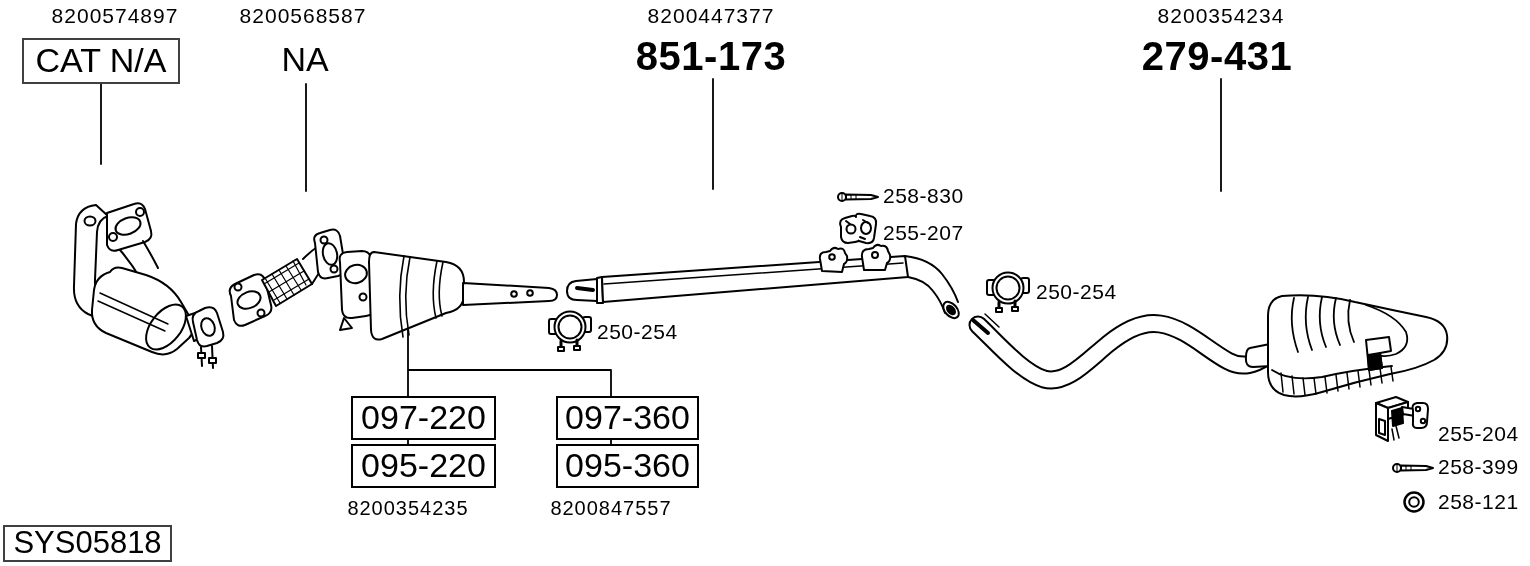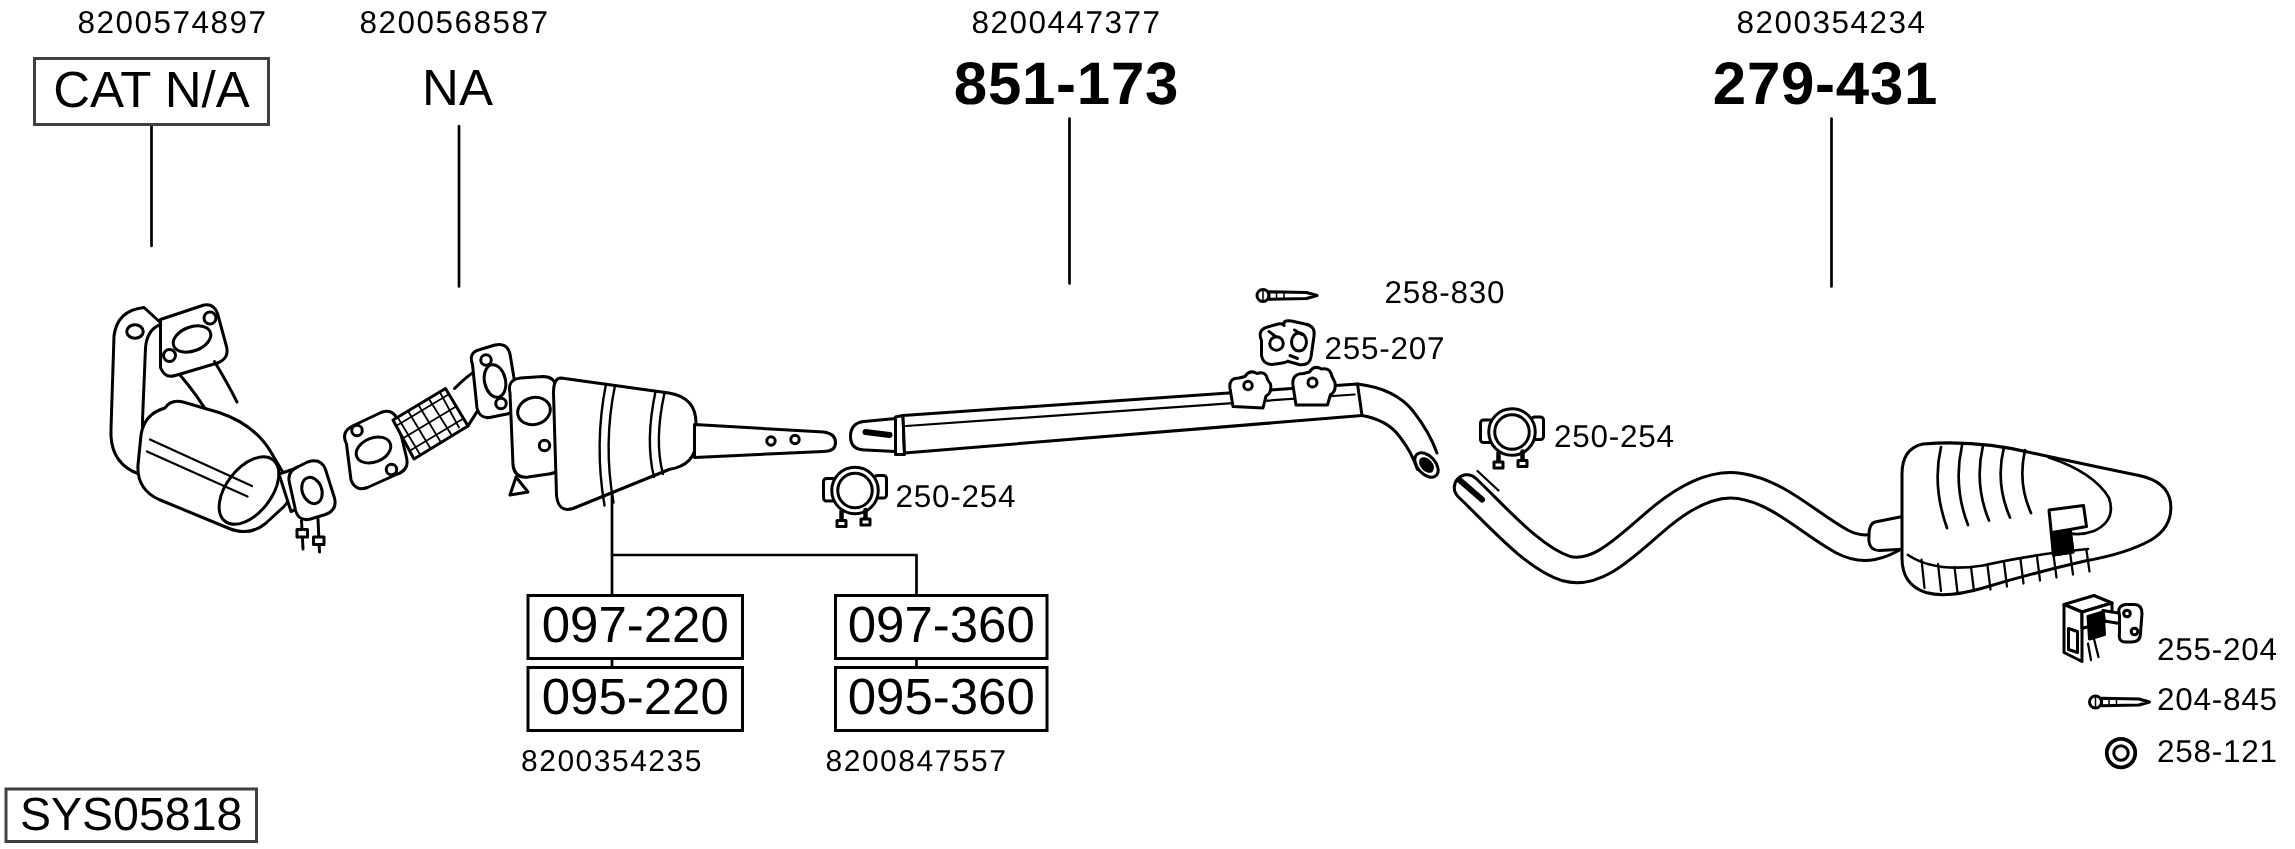--- a/index.html
+++ b/index.html
@@ -168,23 +168,23 @@
   <div class="lbl big ctr" style="left:631px; top:34px; width:160px;">851-173</div>
   <div class="lbl big ctr" style="left:1137px; top:34px; width:160px;">279-431</div>
 
   <div class="codebox" style="left:335px; top:396px;">097-220</div>
   <div class="codebox" style="left:335px; top:444px;text-align:center;">095-220</div>
   <div class="codebox" style="left:540px; top:396px; width:143px;">097-360</div>
   <div class="codebox" style="left:540px; top:444px; width:143px;">095-360</div>
   <div class="lbl smallref ctr" style="left:338px; top:497px; width:140px;">8200354235</div>
   <div class="lbl smallref ctr" style="left:541px; top:497px; width:140px;">8200847557</div>
 
-  <div class="lbl hw" style="left:883px; top:184px;margin-left:40px;">258-830</div>
+  <div class="lbl hw" style="left:883px; top:184px;">258-830</div>
   <div class="lbl hw" style="left:883px; top:221px;">255-207</div>
   <div class="lbl hw" style="left:597px; top:320px;">250-254</div>
   <div class="lbl hw" style="left:1036px; top:280px;">250-254</div>
   <div class="lbl hw" style="left:1438px; top:422px;">255-204</div>
-  <div class="lbl hw" style="left:1438px; top:455px;">204-845</div>
+  <div class="lbl hw" style="left:1438px; top:455px;">258-399</div>
   <div class="lbl hw" style="left:1438px; top:490px;">258-121</div>
 
   <div class="lbl ctr boxed sysbox">SYS05818</div>
 
 </div>
 
 </body></html>

